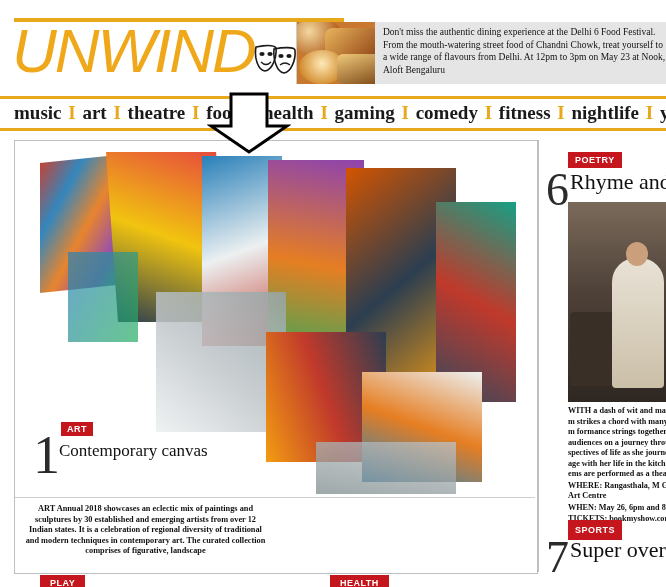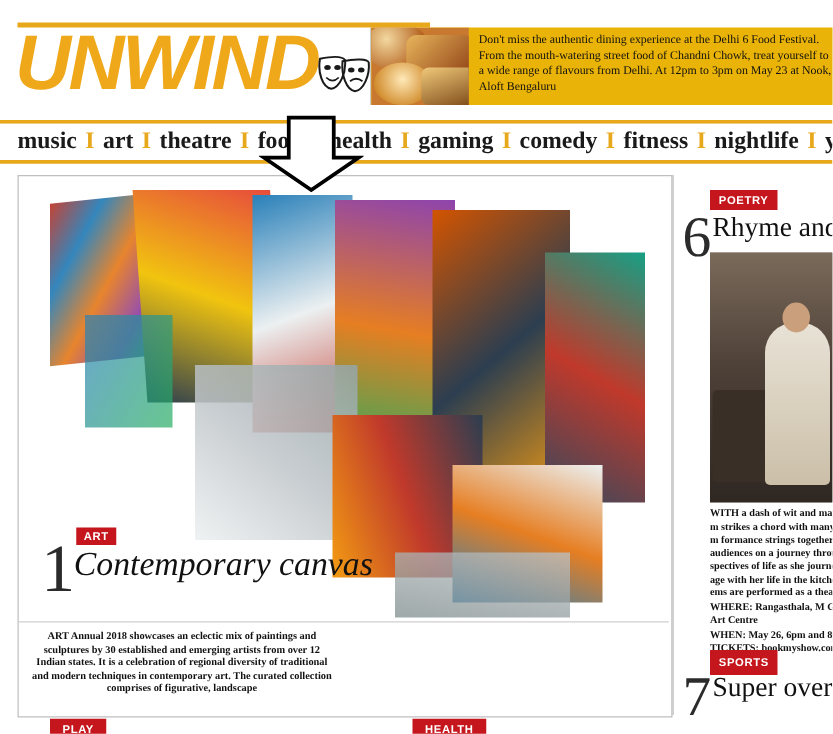--- a/index.html
+++ b/index.html
@@ -25,40 +25,40 @@
   #top-rule {
     position: absolute;
     left: 14px; top: 18px;
     width: 330px; height: 4px;
     background: #e8a81c;
   }
   #unwind-title {
     position: absolute;
     left: 12px; top: 20px;
     font-family: "Liberation Sans", sans-serif;
-    font-weight: bold;
+    font-weight: normal;
     font-style: italic;
     font-size: 62px;
     letter-spacing: -2px;
     color: #f0a81b;
     line-height: 62px;
     -webkit-text-stroke: 0px;
   }
   #mask-icon {
     position: absolute;
     left: 252px; top: 44px;
     width: 46px; height: 34px;
   }
 
   
   #promo {
     position: absolute;
     left: 296px; top: 22px;
     width: 370px; height: 62px;
-    background: #eab308;
+    background: #e5e5e5;
     border-left: 1px solid #cccccc;
     overflow: hidden;
   }
   #promo-photo {
     position: absolute;
     left: 0; top: 0;
     width: 78px; height: 62px;
     overflow: hidden;
     background: #c9782f;
   }
@@ -171,25 +171,24 @@
     font-weight: bold;
     letter-spacing: 0.5px;
     padding: 2px 6px 2px 6px;
     z-index: 12;
   }
   #story-1-head {
     position: absolute;
     left: 44px; top: 296px;
     width: 240px;
     font-family: "Liberation Serif", serif;
-    font-size: 27px;
+    font-size: 17px;
     line-height: 28px;
     color: #111111;
     z-index: 12;
-    font-style: italic;
   }
   #story-1-body {
     position: absolute;
     left: 0; top: 356px;
     width: 520px; height: 74px;
     padding: 6px 8px 0 8px;
     box-sizing: border-box;
     background: #ffffff;
     border-top: 1px solid #cfcfcf;
   }

